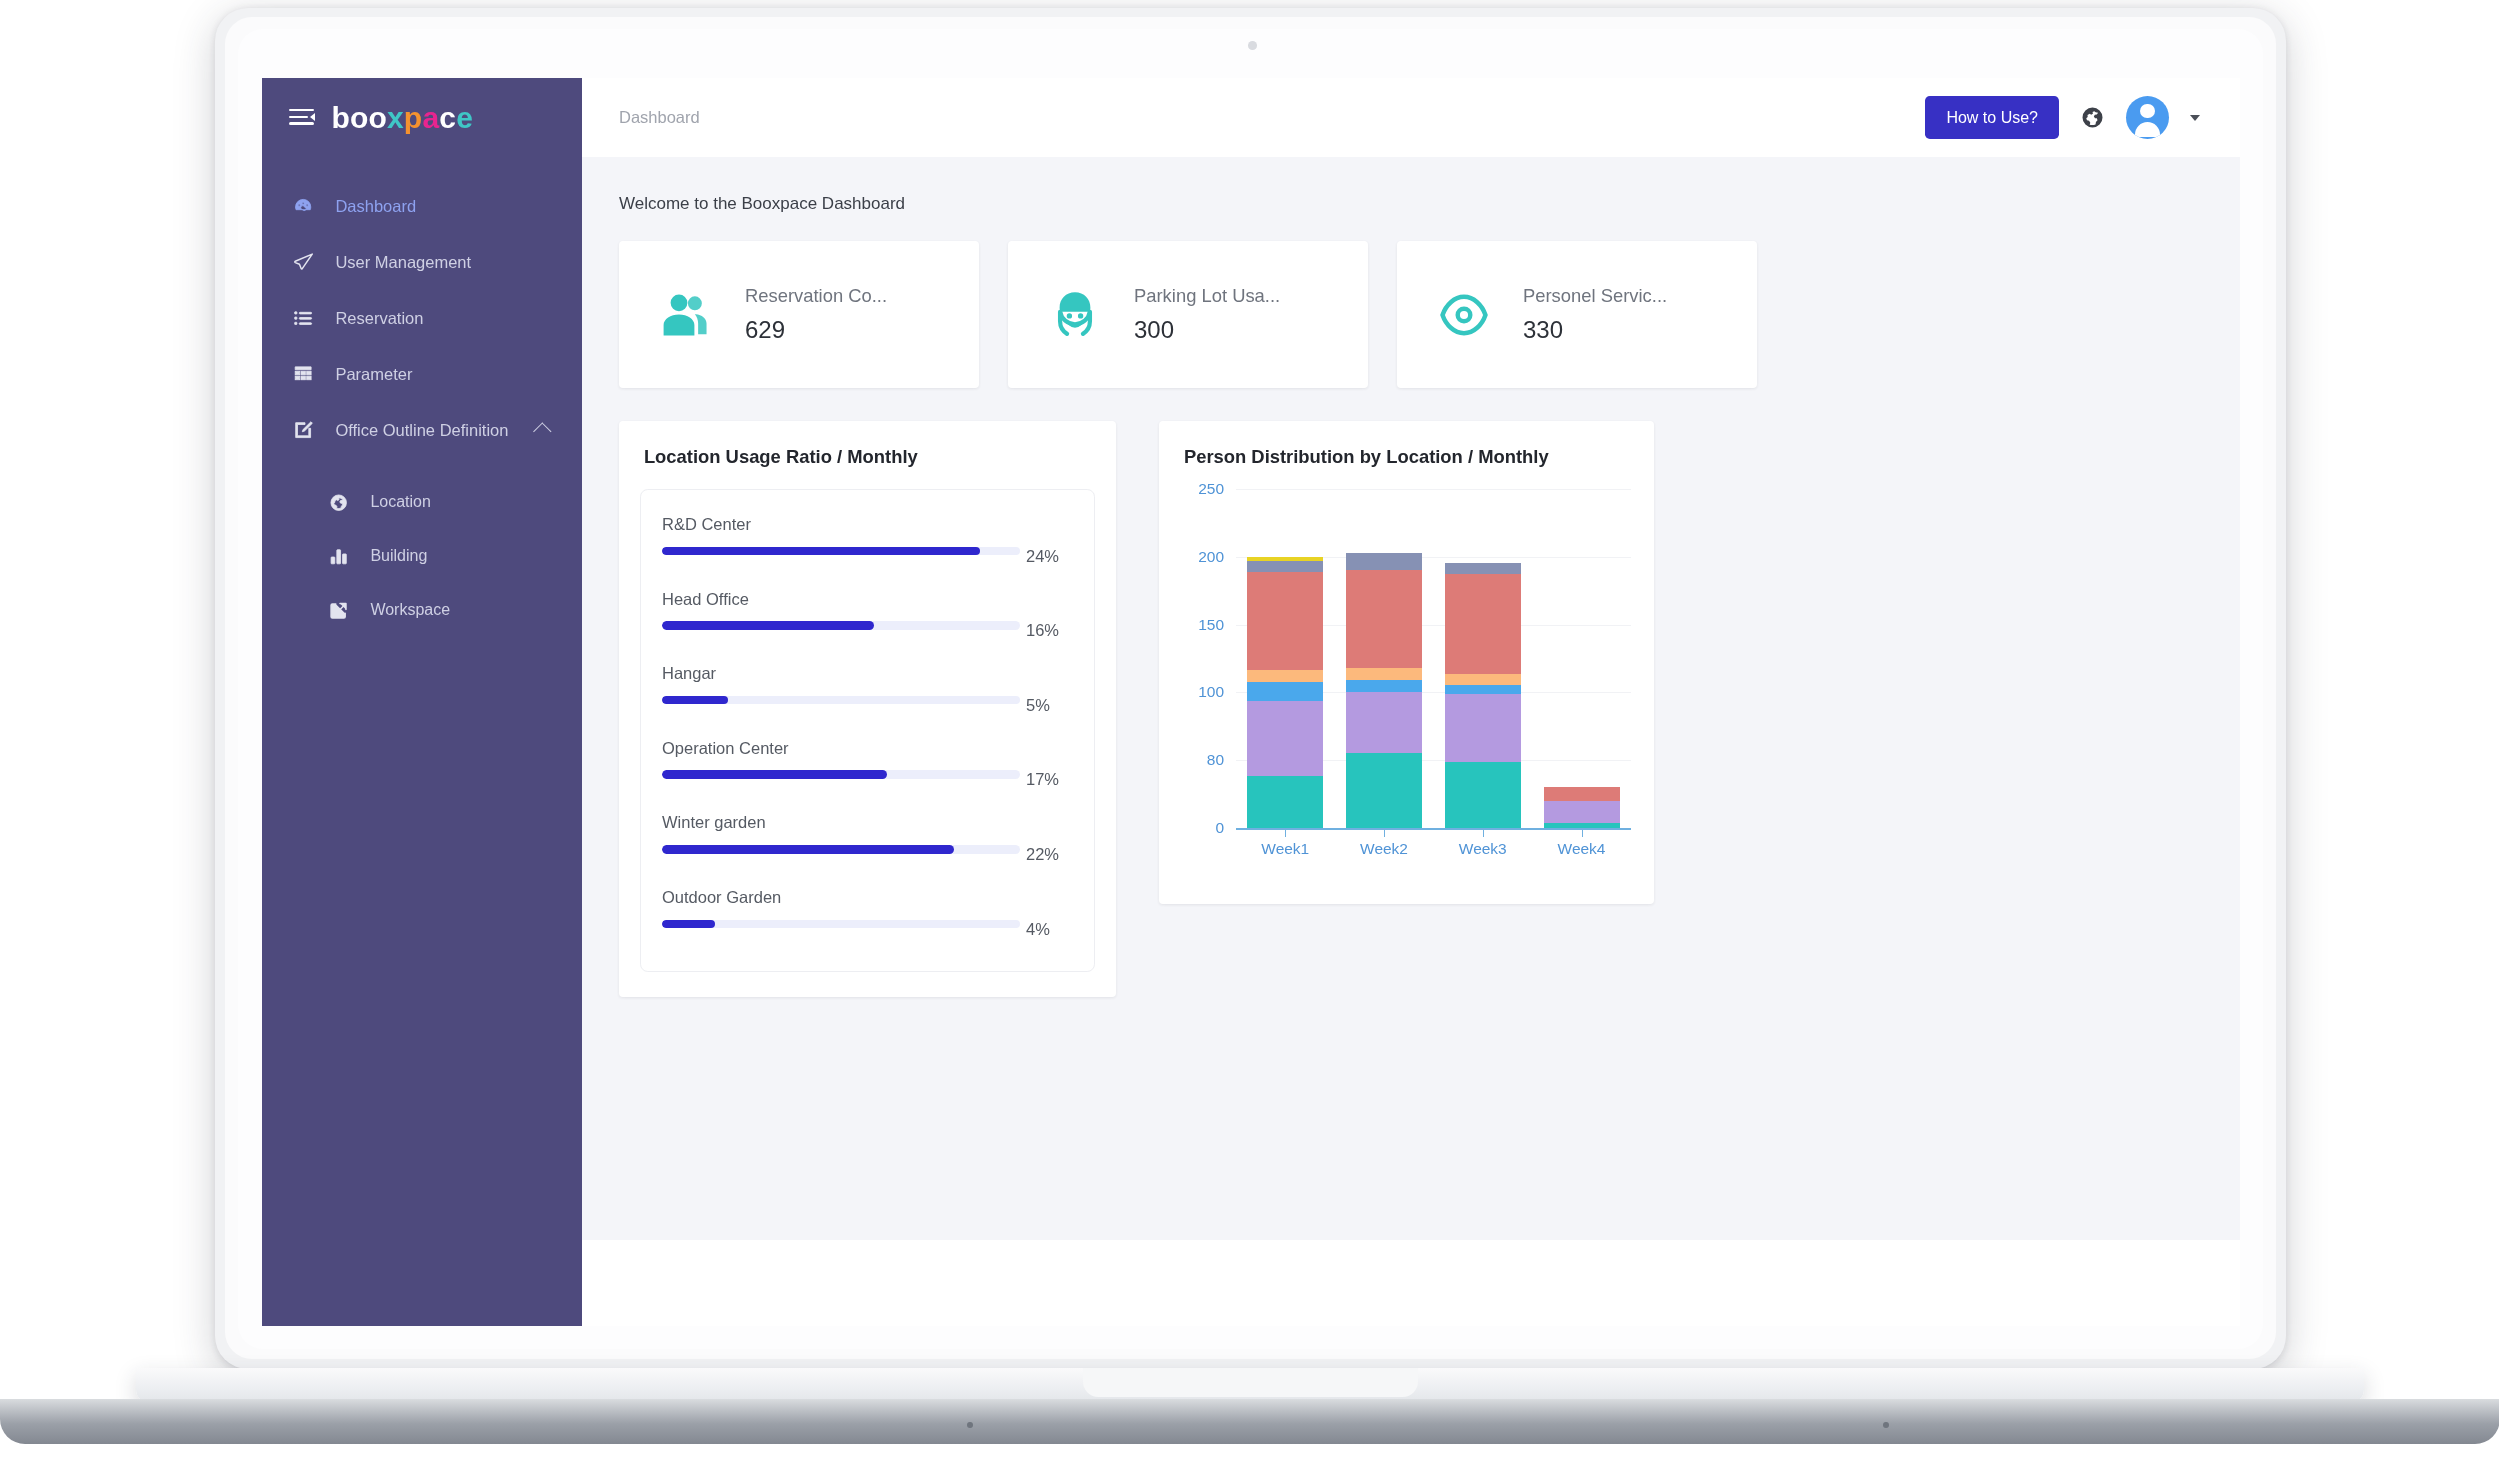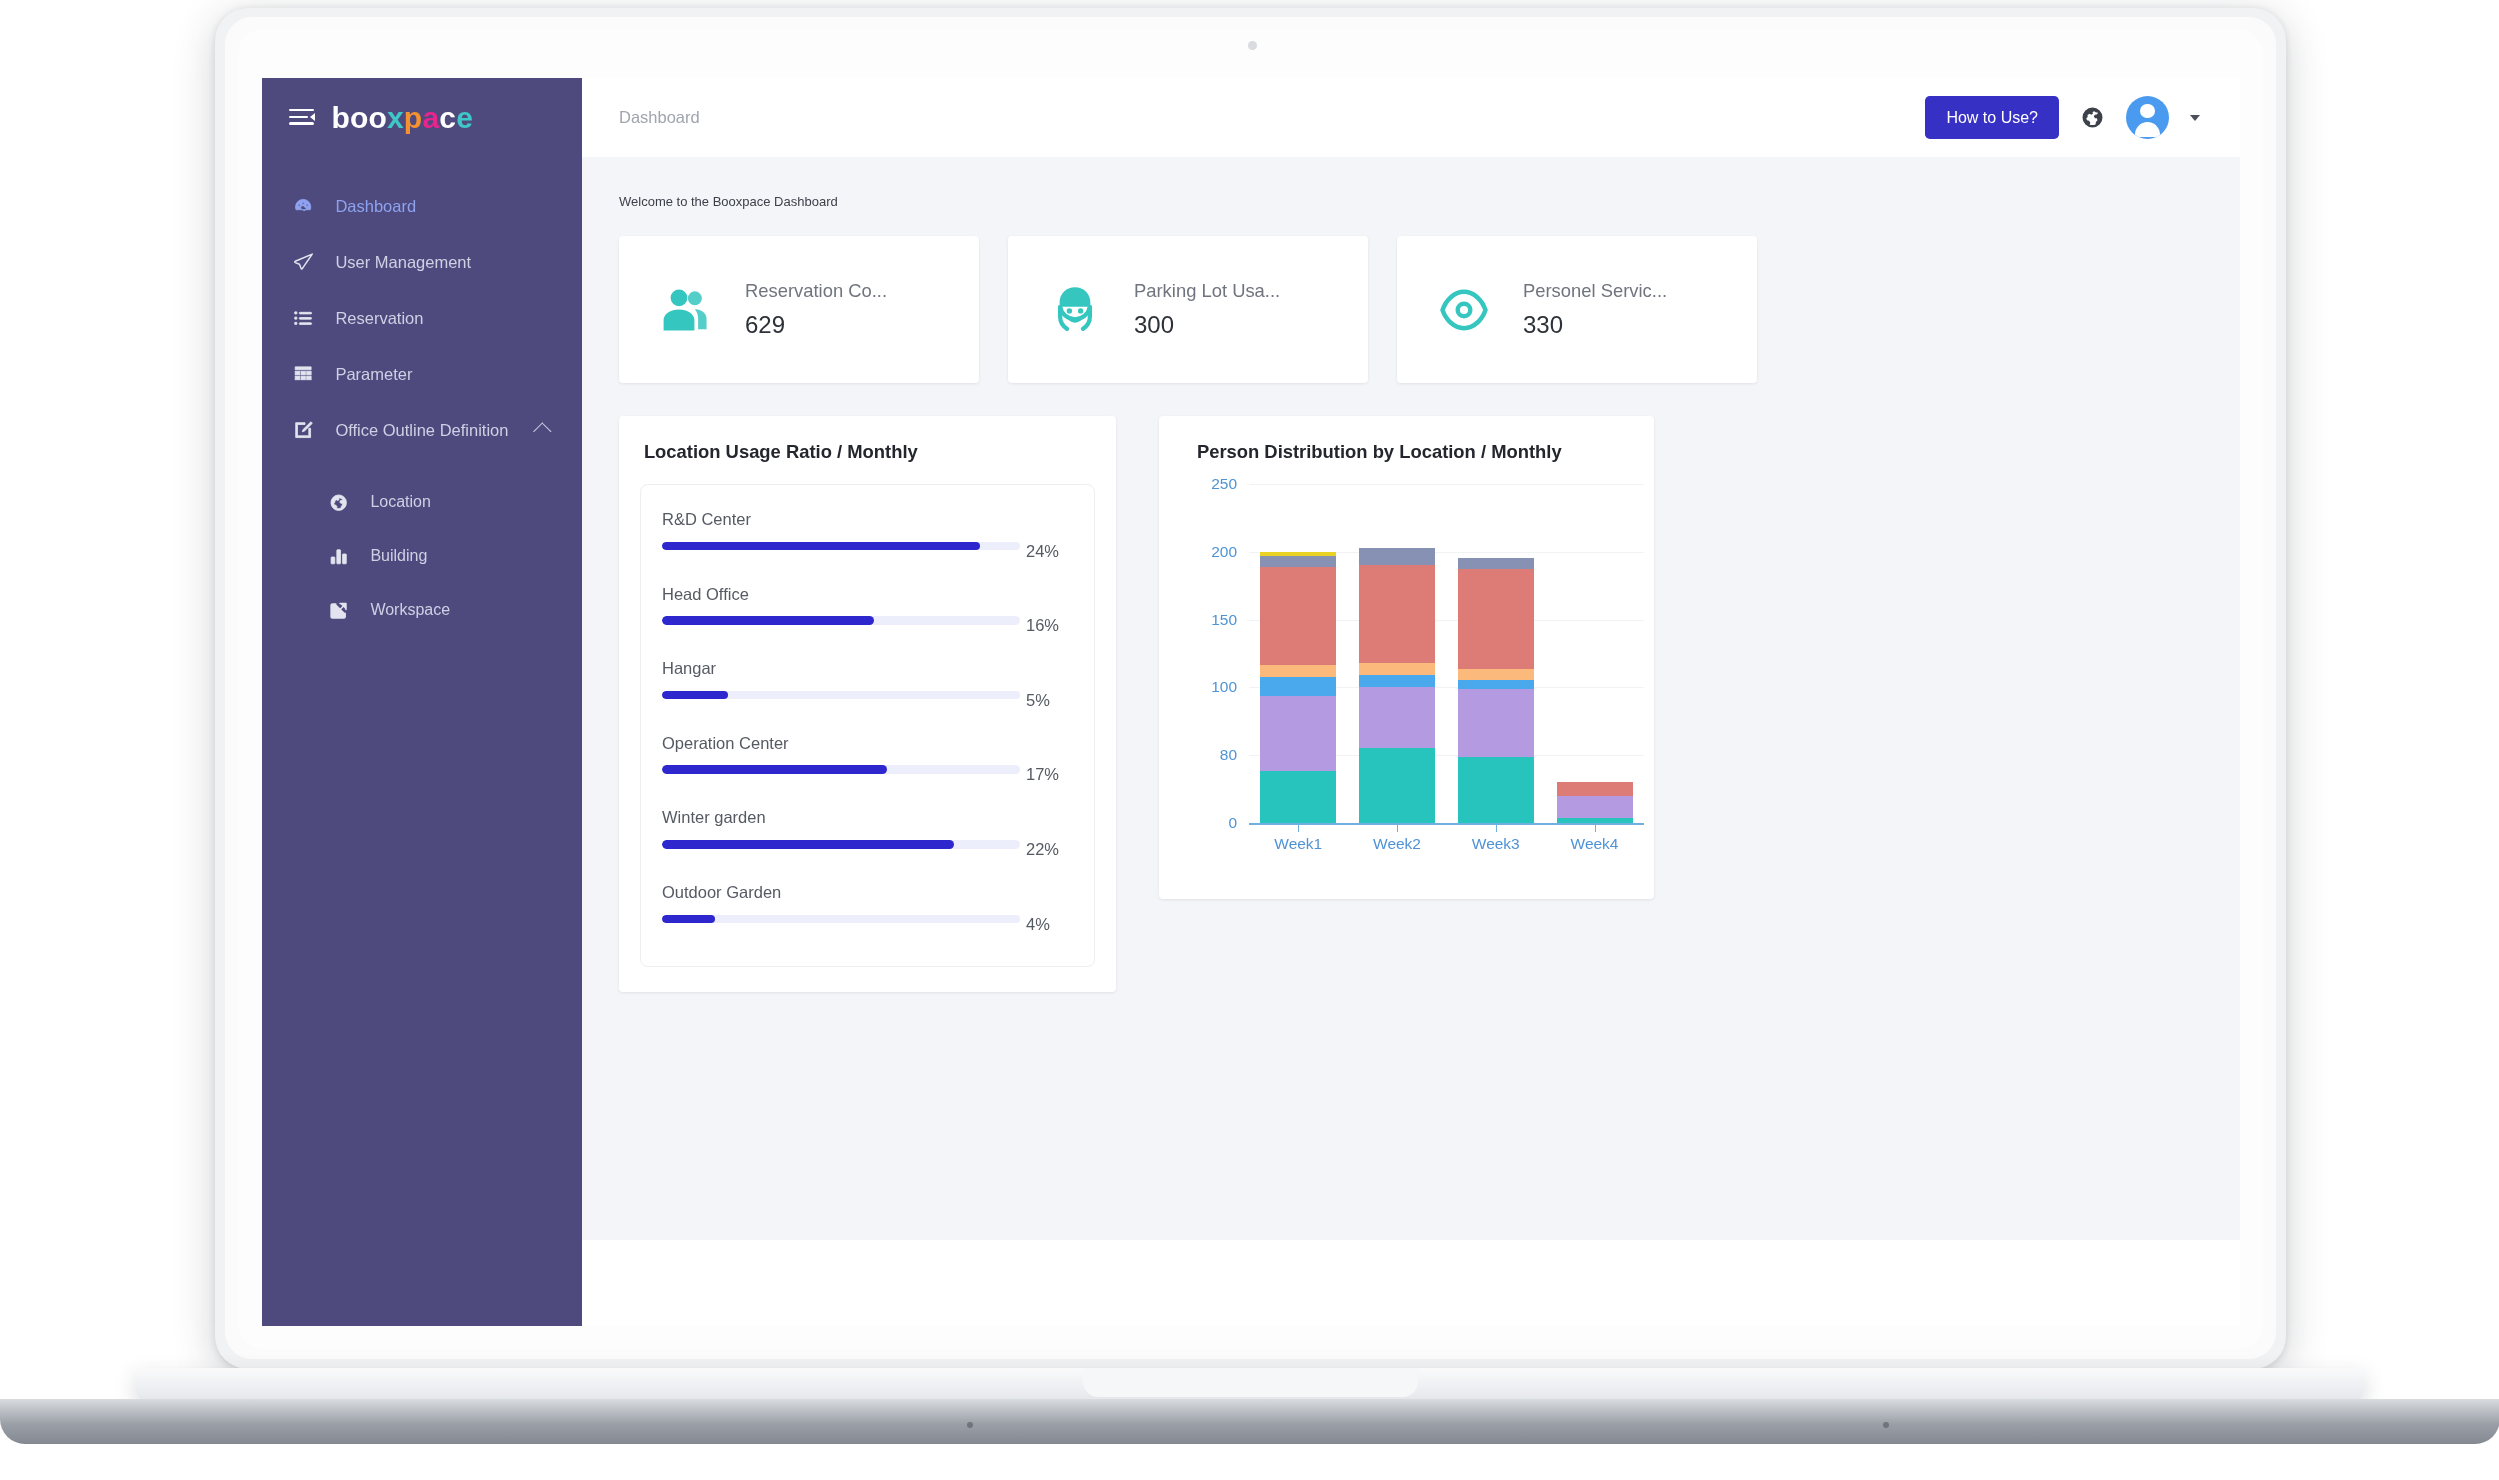--- a/index.html
+++ b/index.html
@@ -109,41 +109,41 @@
   }
   .avatar .head{position:absolute;top:7.8px;width:14.5px;height:14.5px;border-radius:50%;background:#fff;}
   .avatar .body{position:absolute;bottom:1.9px;width:25px;height:15.5px;border-radius:12.6px 12.6px 0 0;background:#fff;}
   .dcaret{width:0;height:0;border-left:5.8px solid transparent;border-right:5.8px solid transparent;border-top:6.8px solid #4b4f58;cursor:pointer;}
 
   
   .main{
     position:absolute;left:320px;top:79px;width:1659px;height:1083px;
     background:#f4f5f9;overflow:hidden;
   }
-  .welcome{margin:37px 0 0 37px;font-size:13px;color:#3b3f48;}
+  .welcome{margin:37px 0 0 37px;font-size:17px;color:#3b3f48;}
 
   .cards{display:flex;gap:29px;margin:27px 0 0 37px;}
   .card{
     width:360px;height:147px;background:#ffffff;border-radius:3.9px;
     box-shadow:0 1px 2.9px rgba(40,44,60,.09);
     display:flex;align-items:center;padding-left:37px;gap:29px;box-sizing:border-box;
   }
   .card .cicon{width:60px;height:60px;flex:none;display:flex;align-items:center;justify-content:center;}
   .card .ctxt{display:flex;flex-direction:column;gap:8.7px;}
   .card .clabel{font-size:18.4px;color:#6f747e;white-space:nowrap;}
   .card .cval{font-size:24px;color:#2d3138;font-weight:400;}
 
   
   .panels{display:flex;gap:43px;margin:33px 0 0 37px;align-items:flex-start;}
   .panel{
     background:#ffffff;border-radius:3.9px;box-shadow:0 1px 2.9px rgba(40,44,60,.09);
     box-sizing:border-box;
   }
   .p-left{width:497px;padding:25px 21px 25px 21px;}
-  .p-right{width:495px;padding:25px 21px 27px 34px;}
+  .p-right{width:495px;padding:25px 21px 27px 21px;}
   .ptitle{font-size:18.4px;font-weight:700;color:#23262d;margin:0 0 21px 3.9px;}
 
   .barbox{
     border:1px solid #edeef2;border-radius:7.8px;padding:25px 21px 29px 21px;
   }
   .usagerow{margin-bottom:24px;}
   .usagerow:last-child{margin-bottom:3.9px;}
   .uname{font-size:16.5px;color:#555a63;margin-bottom:12.6px;}
   .ubarline{display:flex;align-items:flex-start;gap:6px;}
   .utrack{flex:1;height:8.7px;border-radius:5.8px;background:#eceefb;position:relative;overflow:hidden;}

